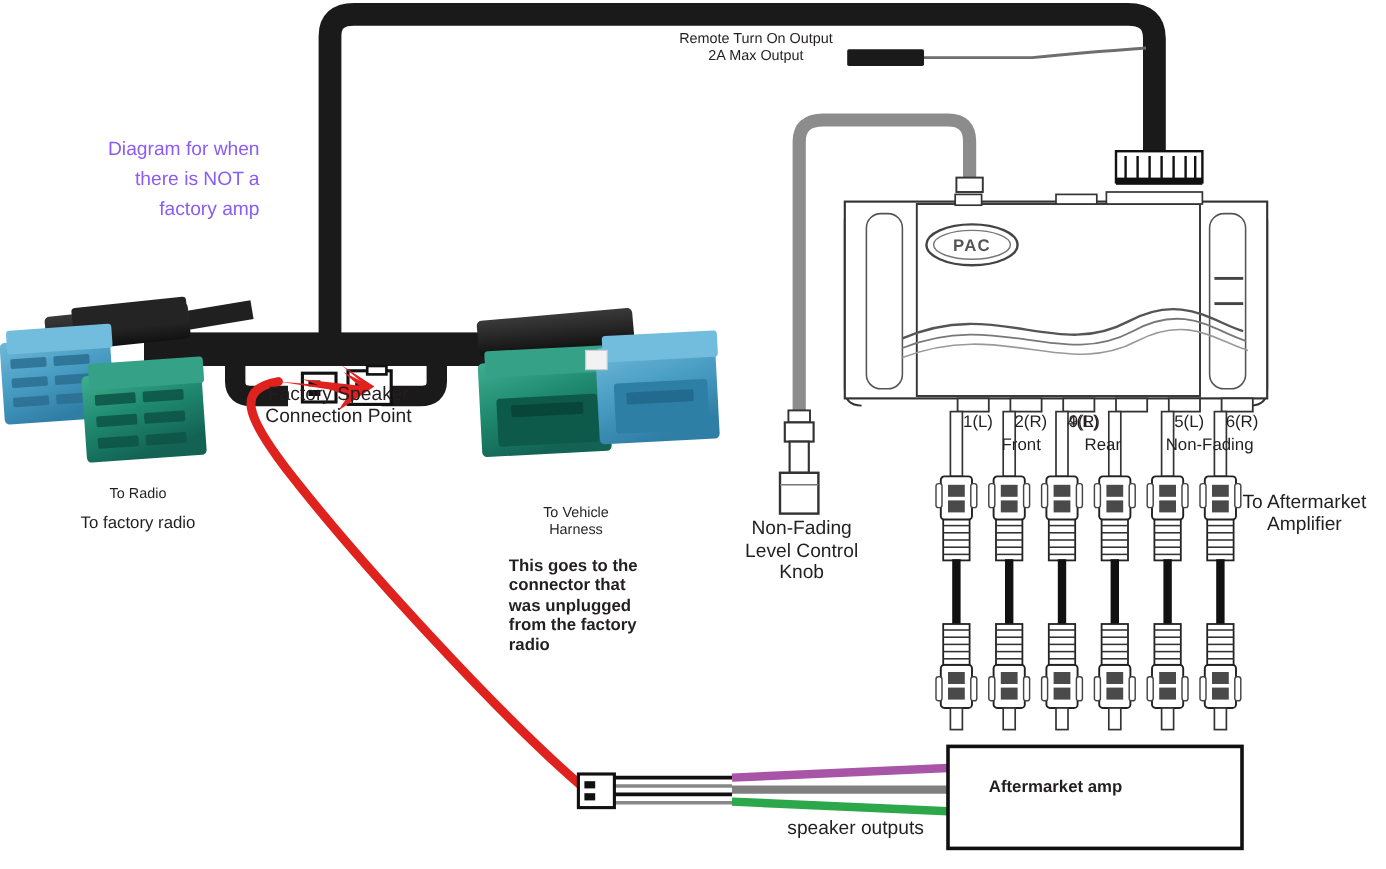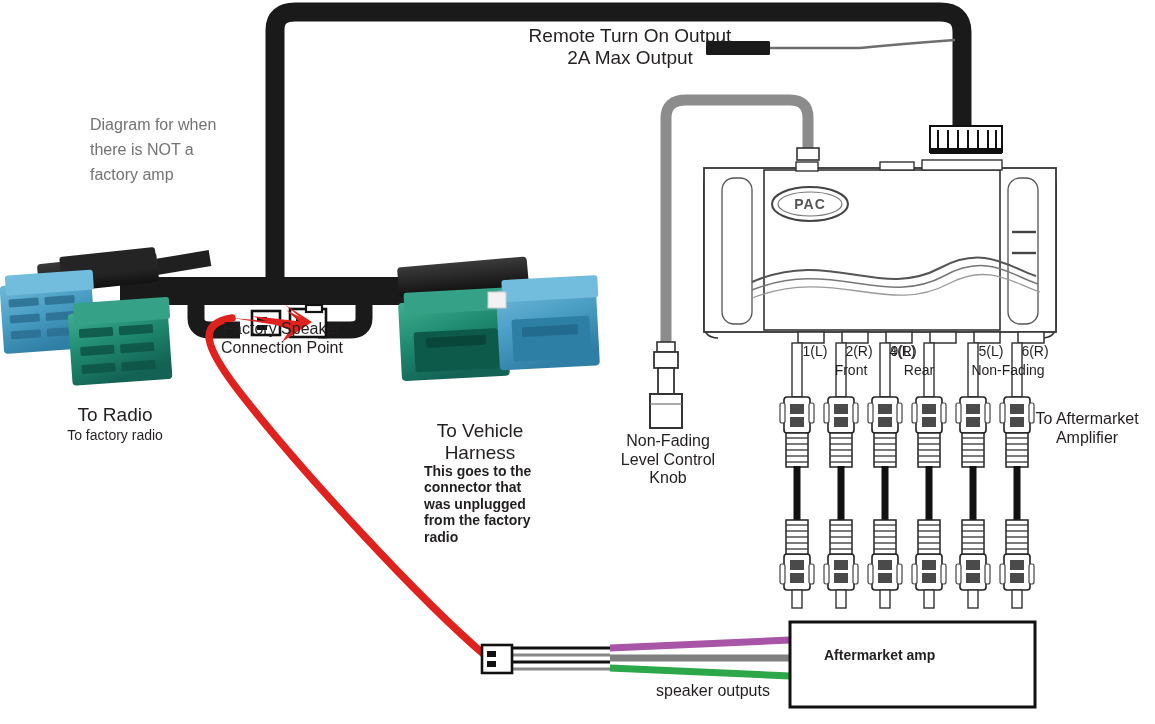--- a/index.html
+++ b/index.html
@@ -1,26 +1,26 @@
 <!DOCTYPE html>
 <html><head>
 <meta charset="utf-8">
 <style>
   html,body{margin:0;padding:0;background:#fff;}
   body{width:1155px;height:724px;font-family:"Liberation Sans",sans-serif;color:#231f20;}
   #stage{position:relative;width:1155px;height:724px;overflow:hidden;background:#ffffff;}
   #art{position:absolute;left:0;top:0;width:1155px;height:724px;}
   .lbl{position:absolute;text-align:center;line-height:1.17;color:#231f20;white-space:pre-line;}
   .lbl.left{text-align:left;}
-  .t17{font-size:19px;}
+  .t17{font-size:12px;}
   .t16{font-size:16px;}
   .t15{font-size:14px;}
   .t14{font-size:14px;}
   .bold{font-weight:bold;}
-  .redlbl{position:absolute;text-align:left;line-height:1.55;font-size:16px;color:#737373;white-space:pre-line;}
+  .redlbl{position:absolute;text-align:right;line-height:1.55;font-size:16px;color:#8b5cf6;white-space:pre-line;}
 </style>
 </head>
 <body>
 
 <div id="stage">
 
   <svg id="art" viewBox="0 0 1155 724">
     <defs>
       <linearGradient id="blueG" x1="0" y1="0" x2="0.4" y2="1">
         <stop offset="0" stop-color="#6fb8d8"></stop>

